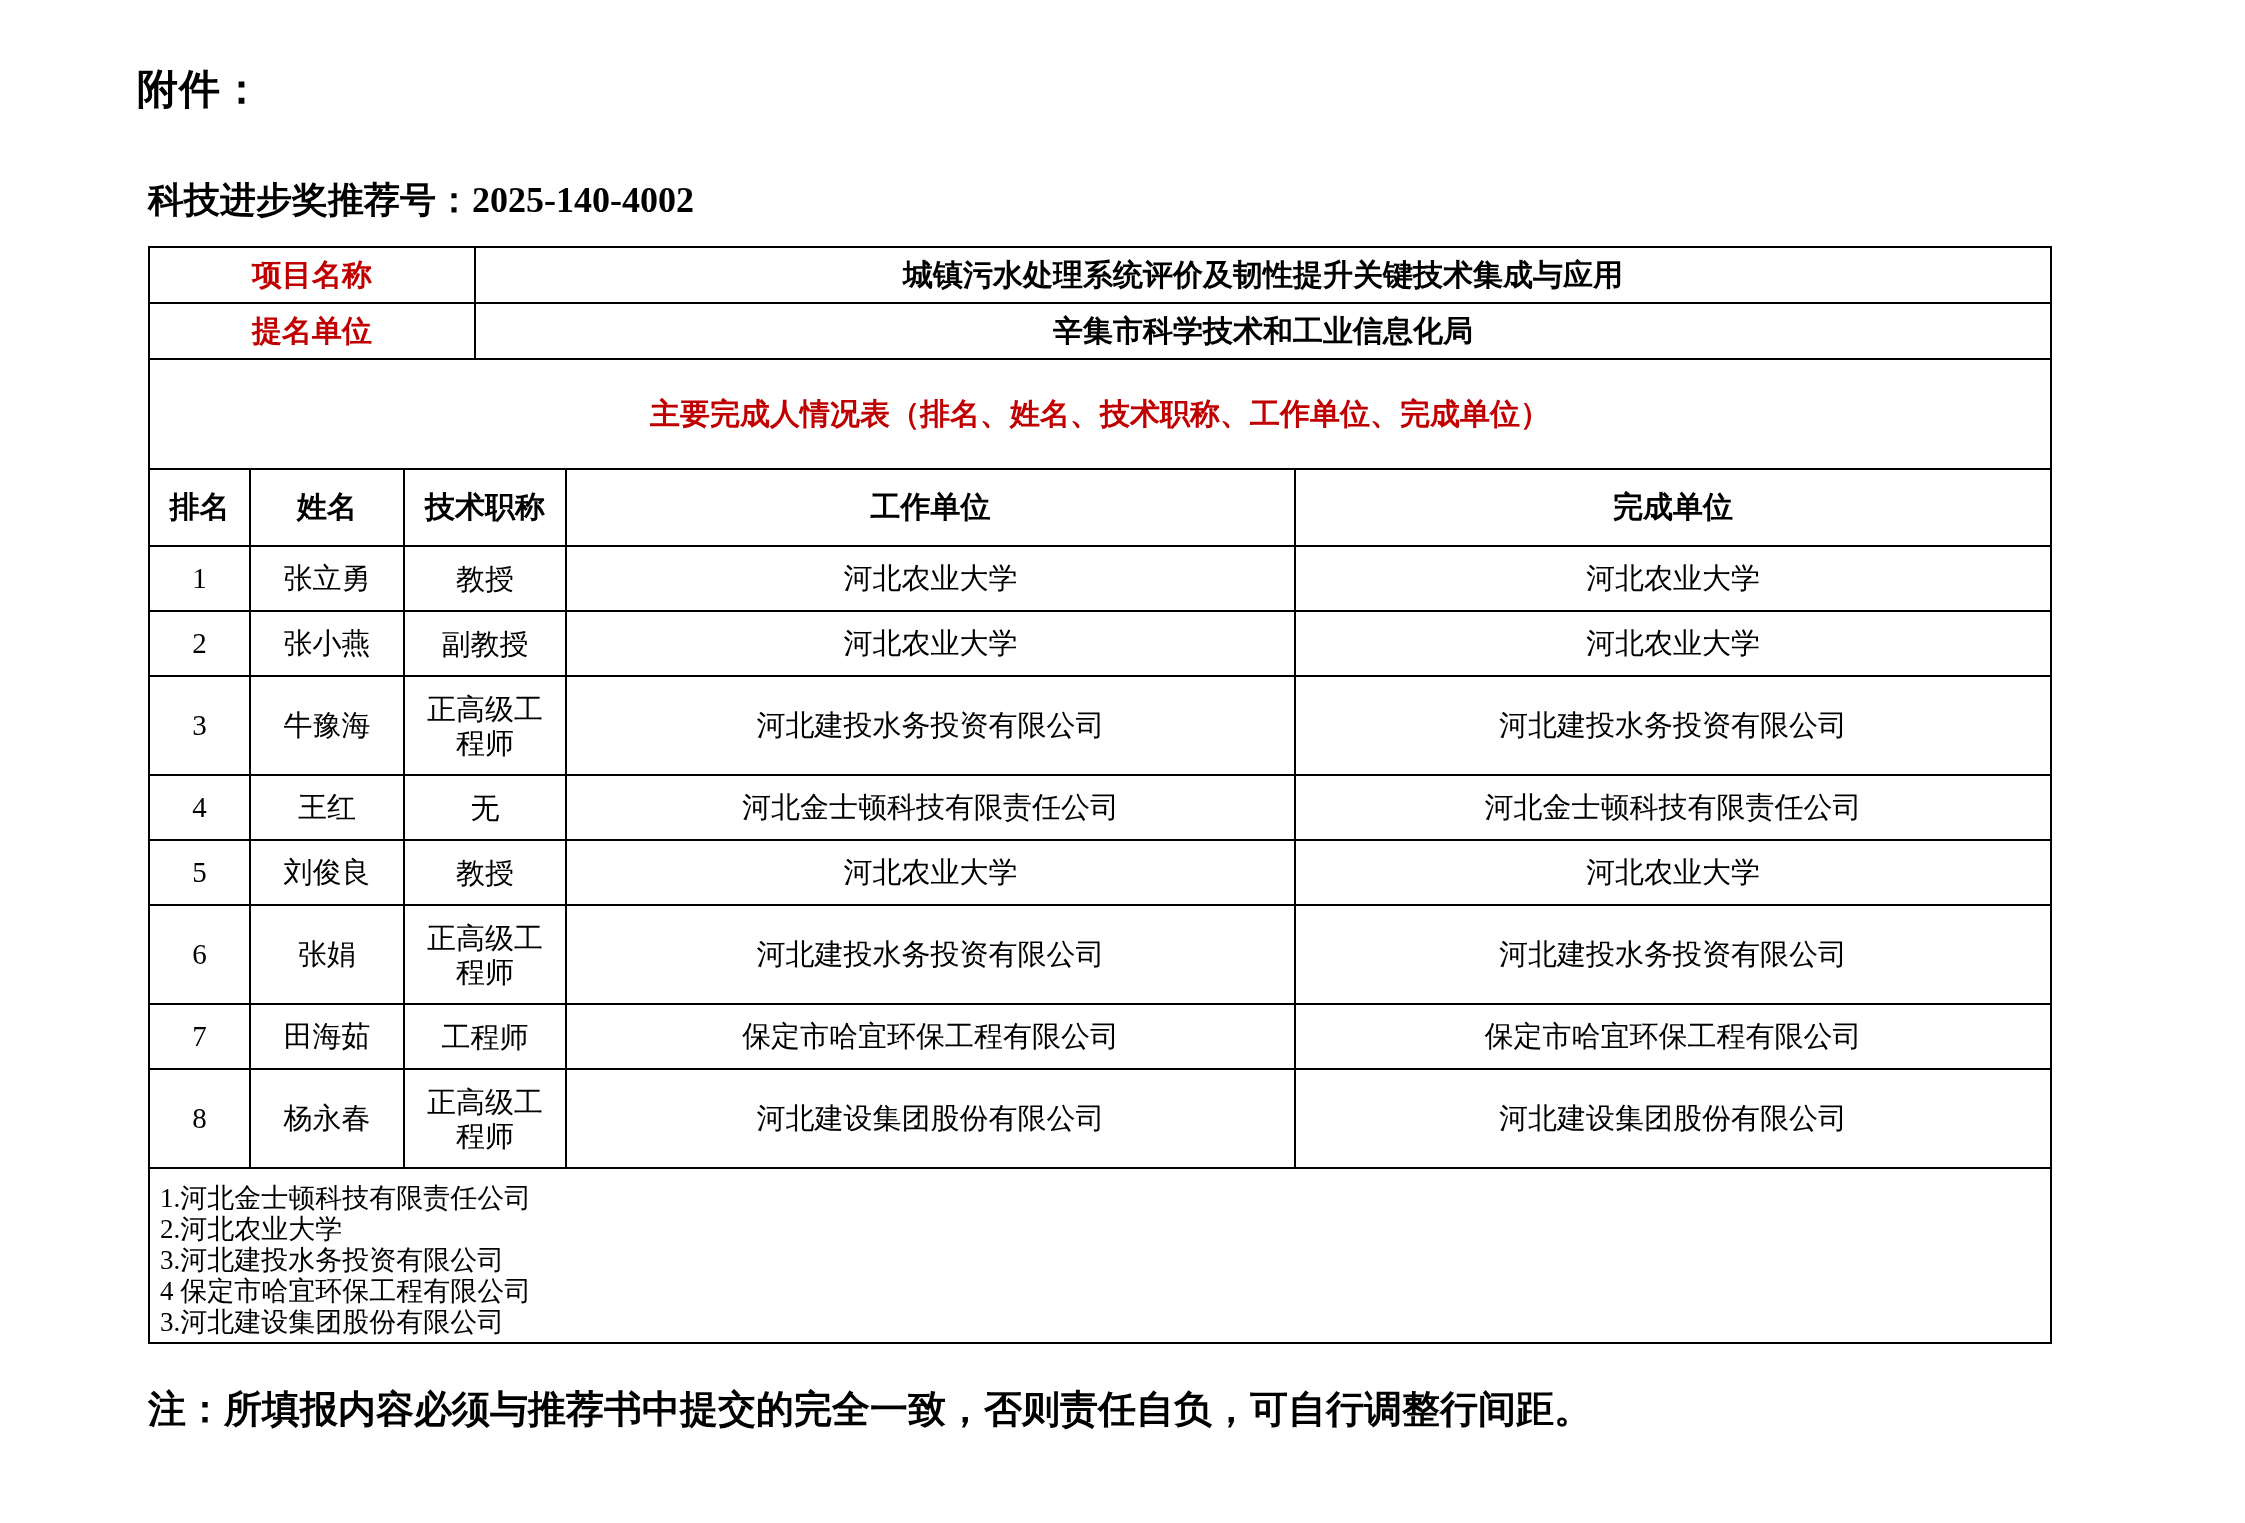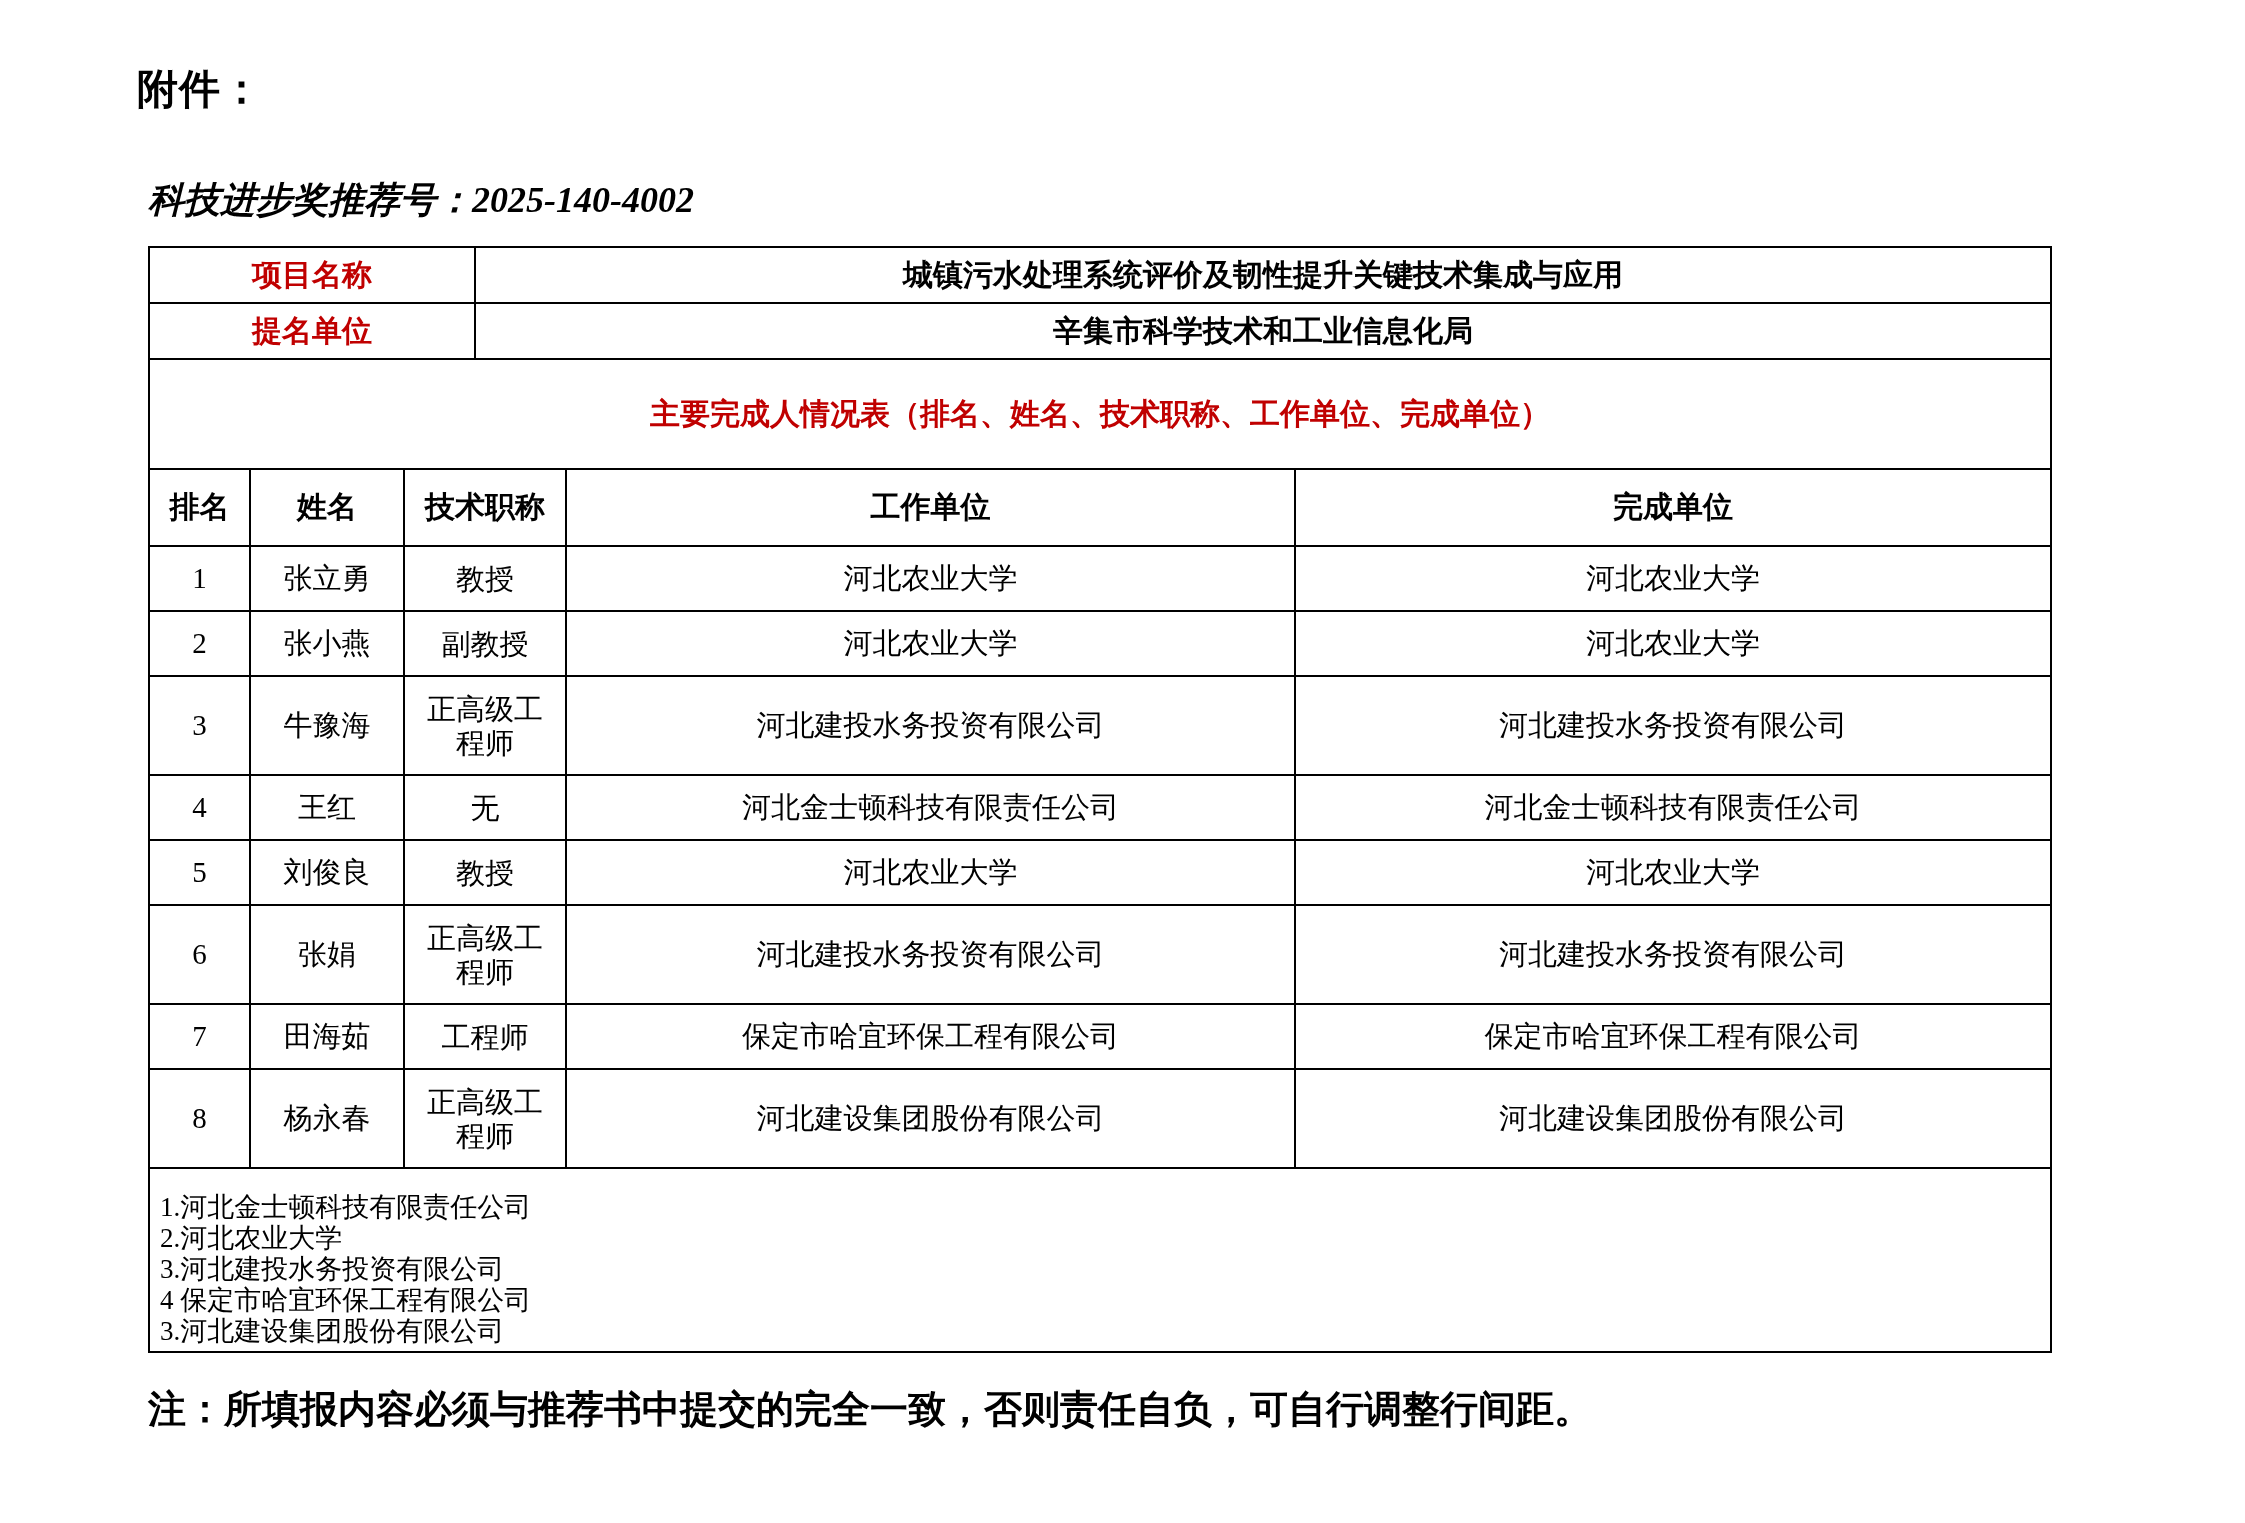--- a/index.html
+++ b/index.html
@@ -24,21 +24,20 @@
     font-weight: bold;
     font-size: 41px;
     letter-spacing: 1px;
   }
   .rec-line {
     position: absolute;
     left: 148px;
     top: 176px;
     font-weight: bold;
     font-size: 36px;
-    font-style: italic;
   }
   .main-table {
     position: absolute;
     left: 148px;
     top: 246px;
     width: 1902px;
     border-collapse: collapse;
     table-layout: fixed;
   }
   .main-table td {
@@ -57,21 +56,21 @@
   tr.person-row.tall td { height: 93px; }
   tr.h-units td { height: 63px; }
   td.info-label { font-weight: bold; font-size: 30px; }
   td.info-value { font-weight: bold; font-size: 30px; }
   td.section-title { font-weight: bold; font-size: 30px; }
   td.title-cell { padding: 2px 14px; line-height: 34px; border-radius: 28px; }
   td.units-cell {
     height: 149px;
     text-align: left;
     vertical-align: top;
-    padding: 23px 10px 4px 10px;
+    padding: 14px 10px 4px 10px;
     margin-left: 24px;
   }
   .unit-line {
     font-size: 27px;
     line-height: 31px;
     text-align: left;
   }
   .note {
     position: absolute;
     left: 148px;

